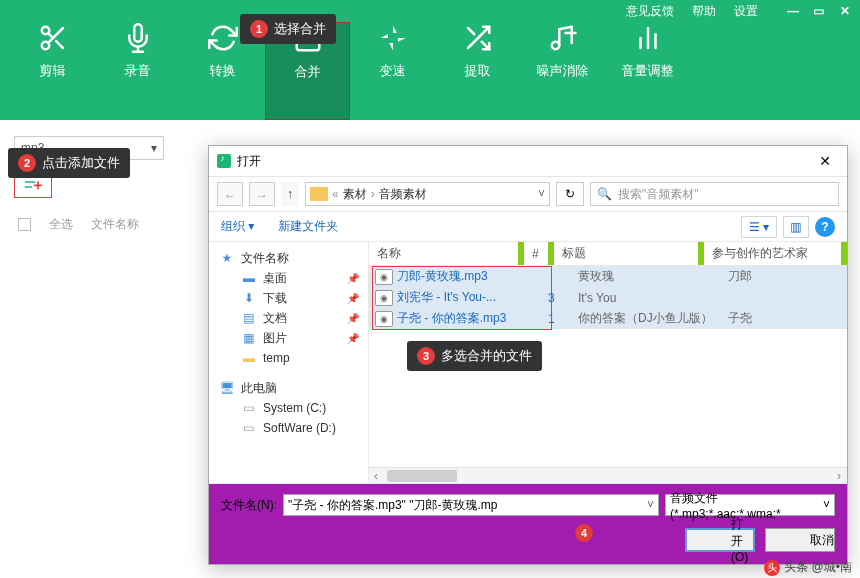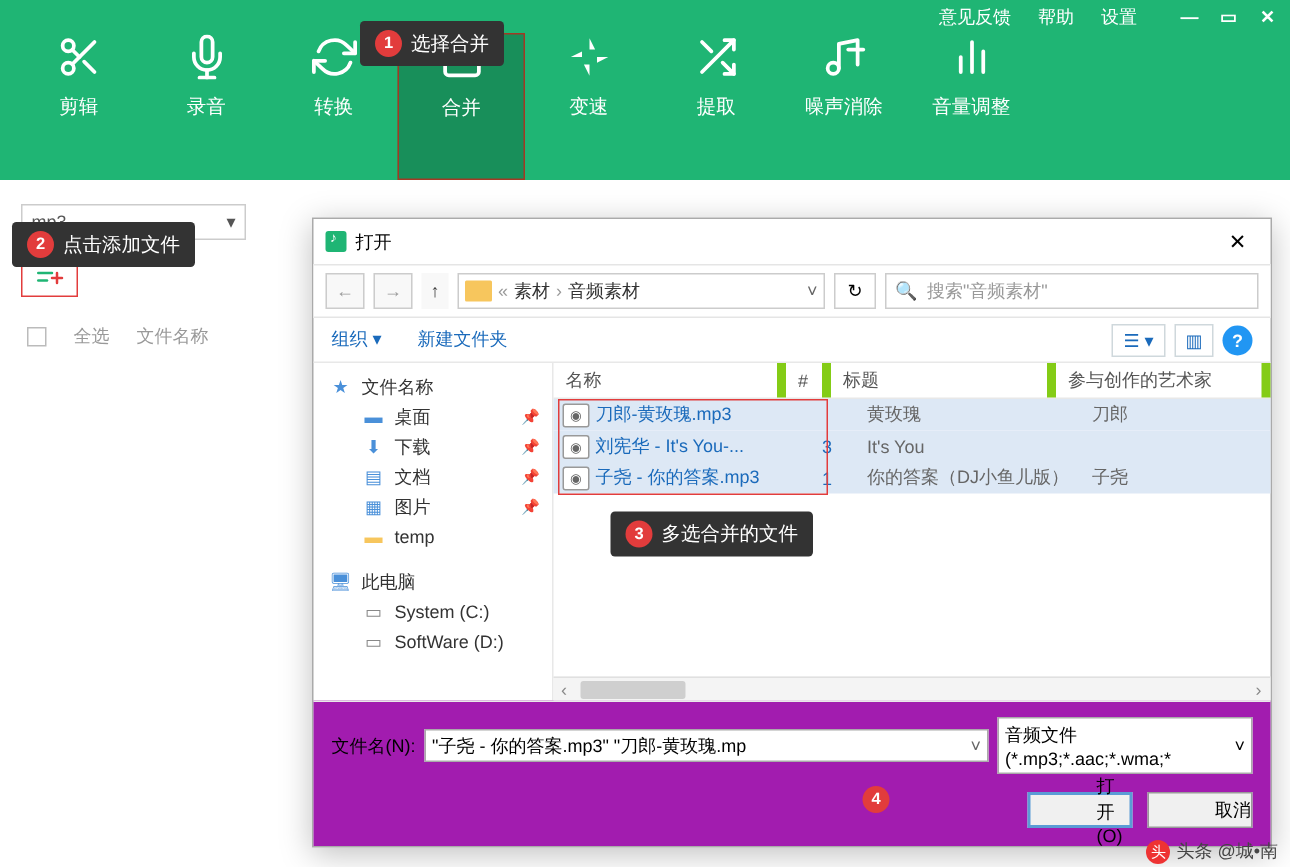--- a/index.html
+++ b/index.html
@@ -75,21 +75,21 @@
 .file-row .ico { width: 18px; height: 16px; margin-left: 6px; border: 1px solid #999; background: #fff; border-radius: 2px; display: flex; align-items: center; justify-content: center; font-size: 9px; color: #666; }
 .file-row .c-name { padding-left: 4px; }
 .file-row .c-title, .file-row .c-artist { color: #666; }
 .sel-rect { position: absolute; border: 1px solid #e23c3c; pointer-events: none; }
 
 .dlg-bottom { border-top: 1px solid #e8e8e8; padding: 10px 12px 12px; background: #a21caf; }
 .fn-row { display: flex; align-items: center; gap: 6px; margin-bottom: 12px; }
 .fn-row label { font-size: 12px; }
 .fn-input { flex: 1; height: 22px; border: 1px solid #aaa; padding: 0 18px 0 4px; font-size: 12px; position: relative; display: flex; align-items: center; background: #fff; }
 .fn-input .dd-ar { position: absolute; right: 4px; color: #666; }
-.type-select { width: 170px; height: 38px; border: 1px solid #aaa; padding: 0 4px; font-size: 12px; display: flex; align-items: center; justify-content: space-between; background: #fff; cursor: pointer; }
+.type-select { width: 170px; height: 22px; border: 1px solid #aaa; padding: 0 4px; font-size: 12px; display: flex; align-items: center; justify-content: space-between; background: #fff; cursor: pointer; }
 .btn-row { display: flex; justify-content: flex-end; gap: 10px; position: relative; }
 .dlg-btn { width: 70px; height: 24px; border: 1px solid #999; background: #f0f0f0; font-size: 12px; cursor: pointer; display: flex; align-items: center; justify-content: center; padding-left: 44px; }
 .dlg-btn.open { border: 2px solid #5b9bd5; }
 
 .scrollbar-h { height: 16px; border-top: 1px solid #e0e0e0; background: #f4f4f4; display: flex; align-items: center; }
 .scroll-thumb { height: 12px; width: 70px; background: #cfcfcf; margin-left: 4px; border-radius: 2px; }
 .scroll-arrow { width: 16px; height: 16px; margin-left: auto; display: flex; align-items: center; justify-content: center; color: #888; }
 
 .watermark { position: absolute; right: 8px; bottom: 2px; font-size: 12px; color: #444; display: flex; align-items: center; gap: 4px; z-index: 200; }
 

